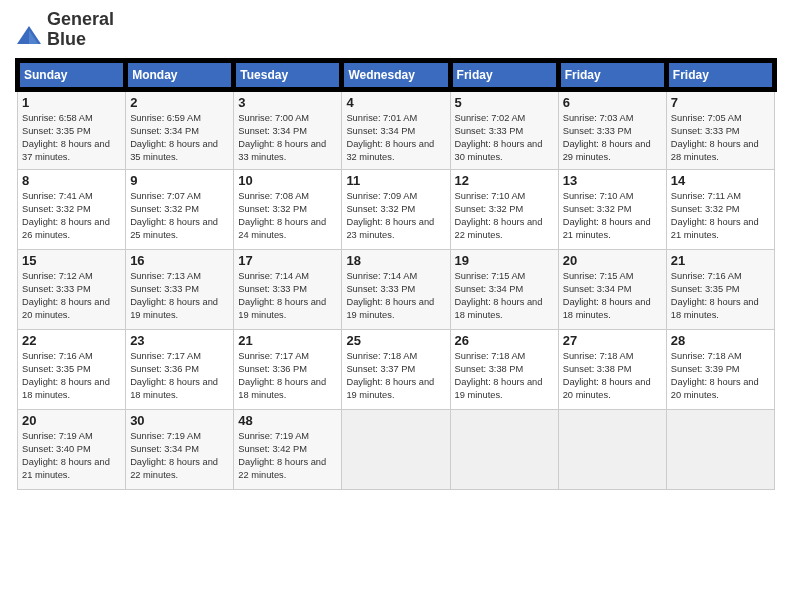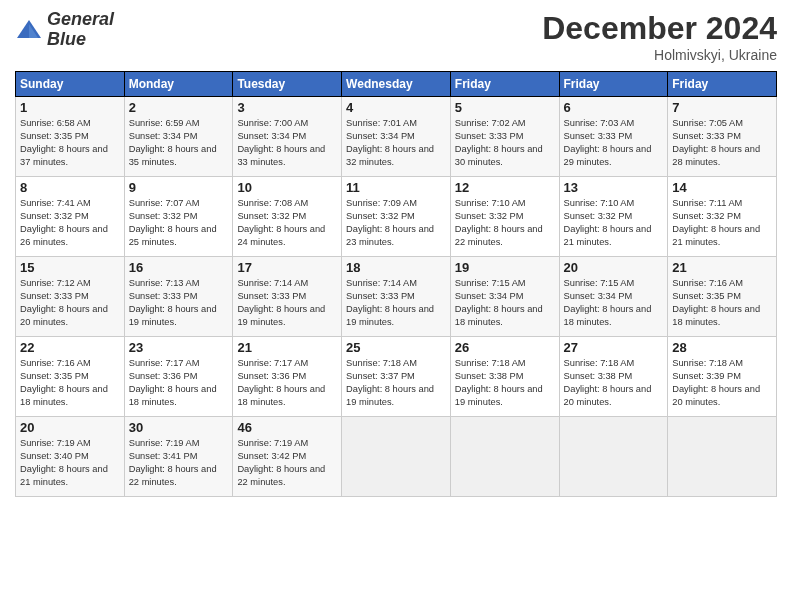--- a/index.html
+++ b/index.html
@@ -15,22 +15,21 @@
       padding: 10px 15px 8px 15px;
     }
     .header {
       display: flex;
       justify-content: space-between;
       align-items: flex-start;
       margin-bottom: 8px;
     }
     .logo {
       display: flex;
-      align-items: center;
-      font-style: italic;
+      align-items: flex-end;
     }
     .logo-text {
       display: flex;
       flex-direction: column;
       font-size: 18px;
       font-weight: bold;
       color: #333;
       line-height: 1.1;
     }
     .logo-text span:first-child { color: #333; }
@@ -56,21 +55,21 @@
       border-collapse: collapse;
       table-layout: fixed;
     }
     thead tr th {
       background-color: #3a6bbf;
       color: #fff;
       font-size: 12px;
       font-weight: bold;
       padding: 5px 4px;
       text-align: left;
-      border: 1px solid #000000;
+      border: 5px solid #000000;
     }
     tbody tr td {
       vertical-align: top;
       border: 1px solid #ccc;
       padding: 3px 4px;
       font-size: 9.5px;
       color: #333;
       height: 80px;
       background: #fff;
     }
@@ -100,24 +99,20 @@
   <div class="header">
     <div class="logo">
       <svg class="logo-icon" viewBox="0 0 28 28">
         <polygon points="14,4 26,22 2,22" fill="#3a6bbf"></polygon>
         <polygon points="14,8 23,22 14,22" fill="#6699dd" opacity="0.5"></polygon>
       </svg>
       <div class="logo-text">
         <span>General</span>
         <span>Blue</span>
       </div>
-    </div>
-    <div class="title-block">
-      <div class="month-title">December 2024</div>
-      <div class="subtitle">Holmivskyi, Ukraine</div>
     </div>
   </div>
 
   <table>
     <thead>
       <tr>
         <th>Sunday</th>
         <th>Monday</th>
         <th>Tuesday</th>
         <th>Wednesday</th>
@@ -335,26 +330,26 @@
           <td>
             <span class="day-num">20</span>
             <div class="cell-text">Sunrise: 7:19 AM
 Sunset: 3:40 PM
 Daylight: 8 hours
 and 21 minutes.</div>
           </td>
           <td>
             <span class="day-num">30</span>
             <div class="cell-text">Sunrise: 7:19 AM
-Sunset: 3:41 PM
+Sunset: 3:34 PM
 Daylight: 8 hours
 and 22 minutes.</div>
           </td>
           <td>
-            <span class="day-num">46</span>
+            <span class="day-num">48</span>
             <div class="cell-text">Sunrise: 7:19 AM
 Sunset: 3:42 PM
 Daylight: 8 hours
 and 22 minutes.</div>
           </td>
           <td class="empty"></td>
           <td class="empty"></td>
           <td class="empty"></td>
           <td class="empty"></td>
         </tr>

